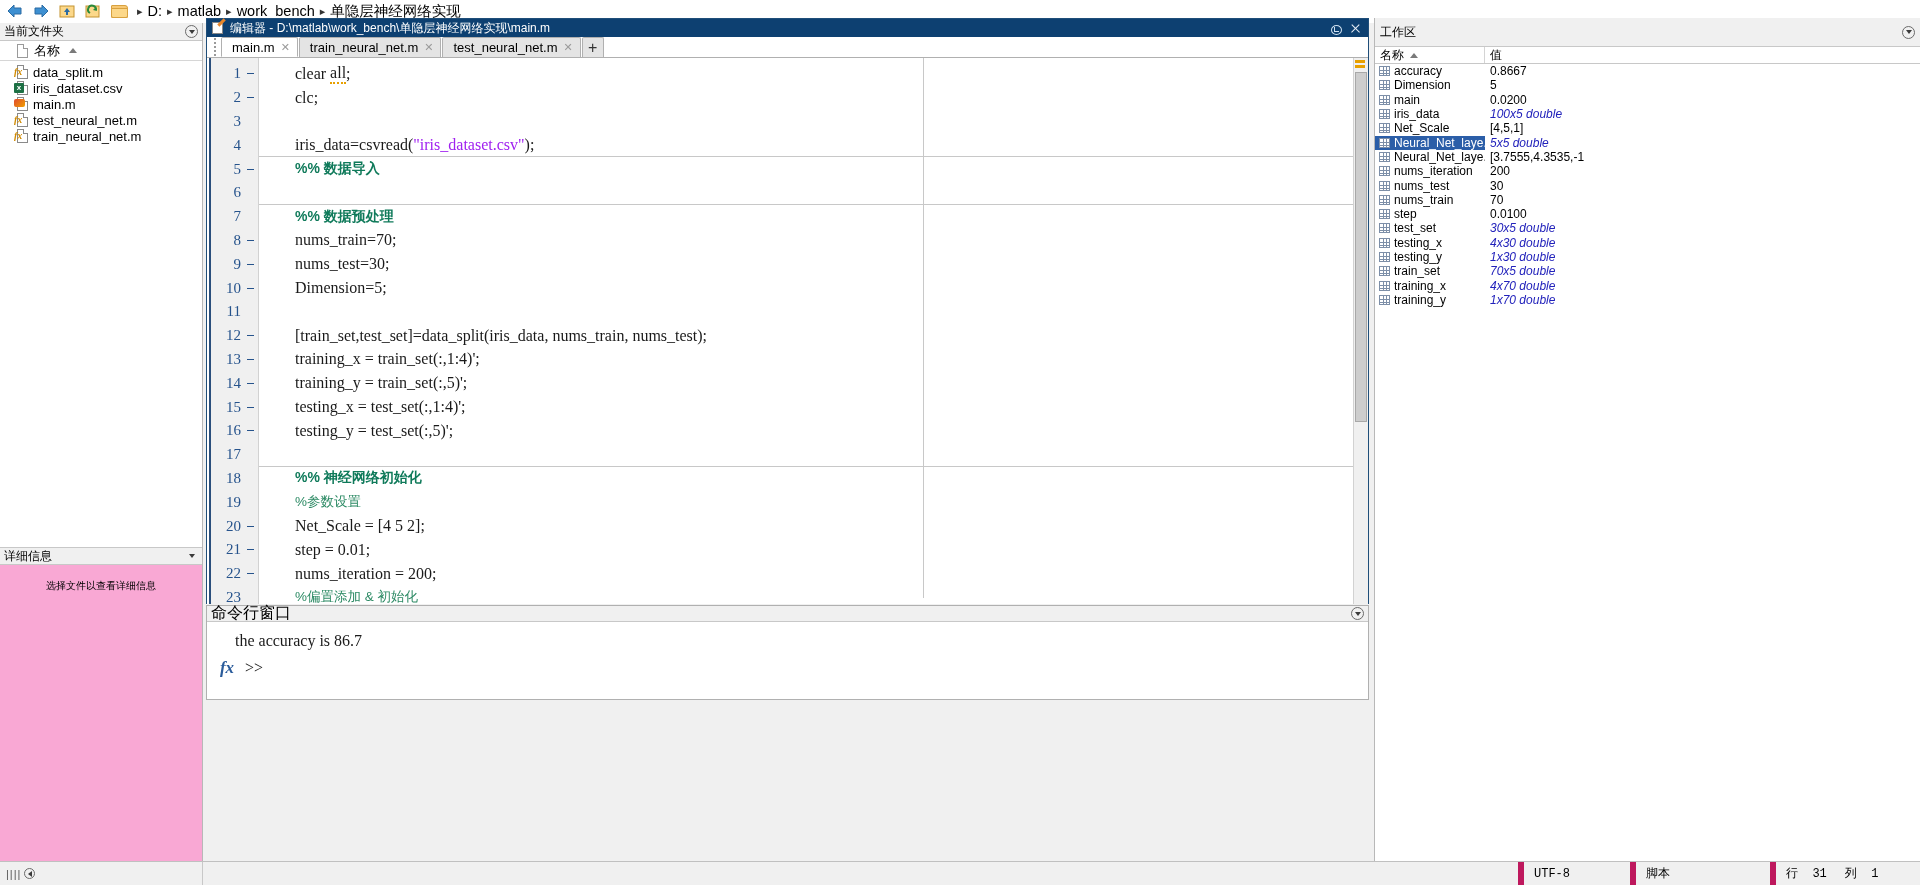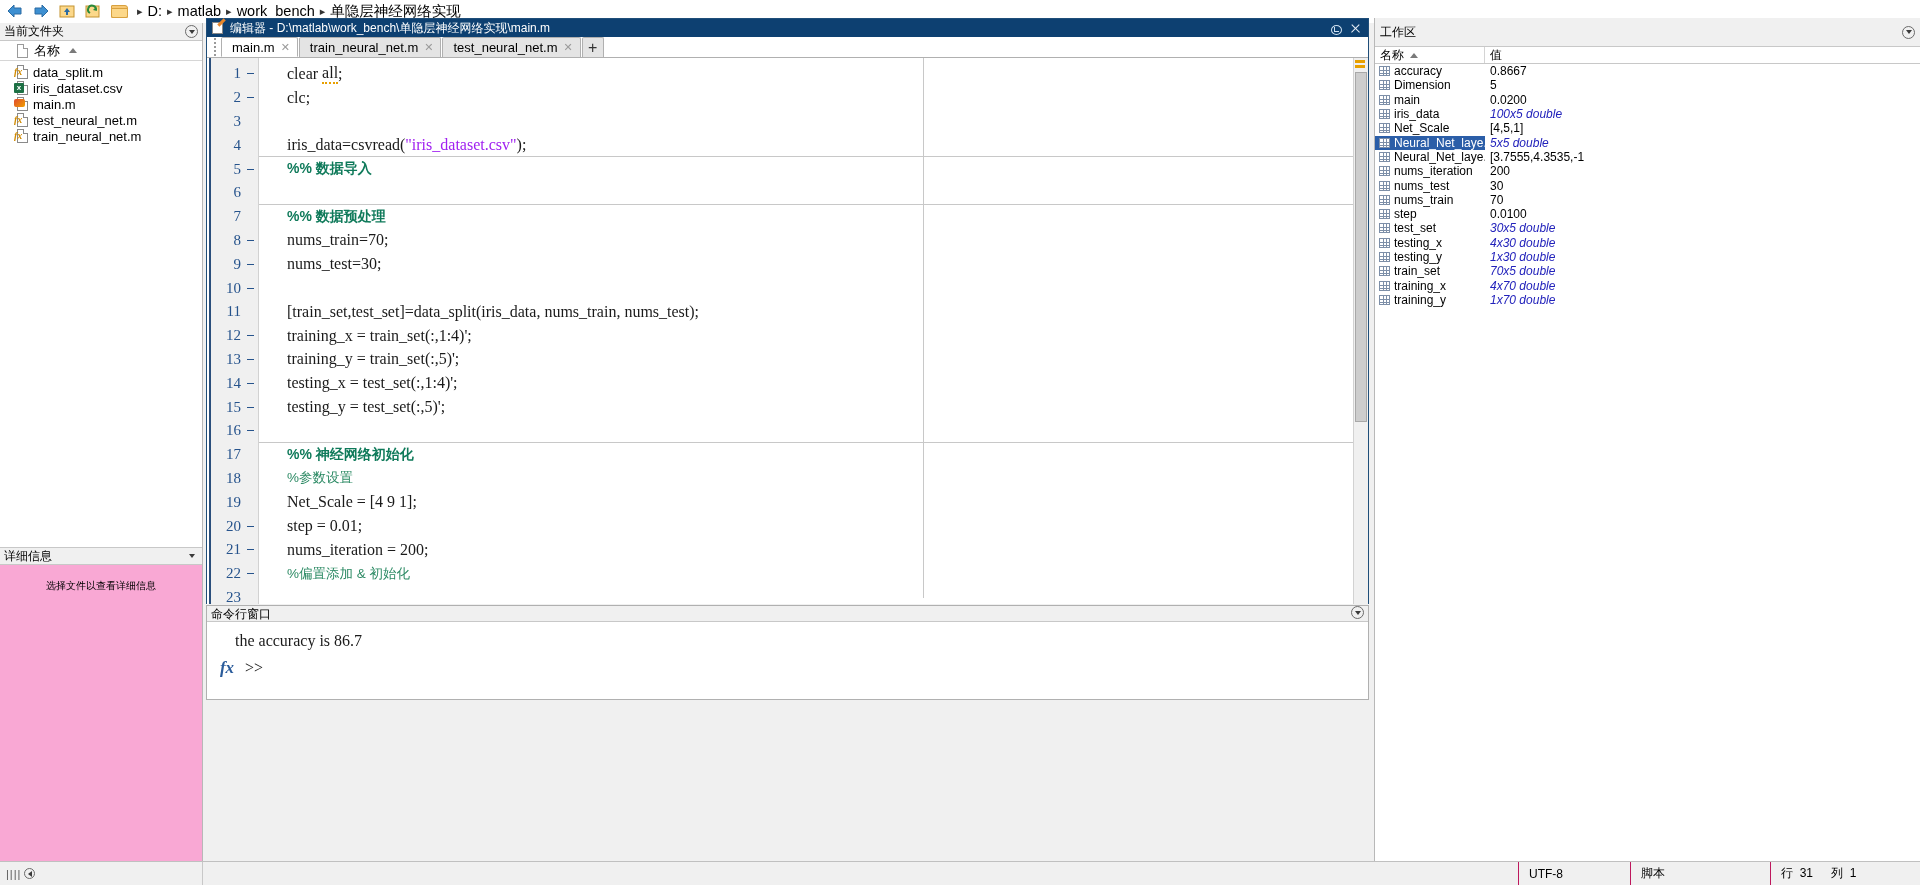--- a/index.html
+++ b/index.html
@@ -109,41 +109,41 @@
 
   .ed-body { position:relative; height:546px; background:#ffffff; display:flex; }
   .ed-leftstrip { width:4px; background:#fff; border-right:2px solid #2a4f7c; flex:none;}
   .gutter { width:48px; background:#f0f0f0; border-right:1px solid #d2d2d2; flex:none; padding-top:4px;}
   .gut-row { height:23.8px; display:flex; align-items:center; justify-content:flex-end; padding-right:4px; gap:6px;
              font-family:"Liberation Serif", serif; font-size:15px; color:#26538c; }
   .gut-row .dash { width:7px; border-top:1.4px solid #26538c; display:inline-block; }
   .gut-row .dash.hidden { border:none; }
 
   .code { flex:1; position:relative; padding-top:4px; overflow:hidden; }
-  .code-row { height:23.8px; display:flex; align-items:center; padding-left:28px;
+  .code-row { height:23.8px; display:flex; align-items:center; padding-left:36px;
               font-family:"Liberation Serif", serif; font-size:16px; color:#1a1a1a; white-space:pre; position:relative;}
   .code-row.sec:before { content:""; position:absolute; left:0; right:0; top:-1px; height:1px; background:#c8c8c8; }
   .tk-str { color:#a020f0; }
   .tk-com { color:#0f7a5a; font-weight:bold; font-family:"Liberation Sans", sans-serif; font-size:14px;}
   .tk-com2 { color:#2c8a64; font-family:"Liberation Sans", sans-serif; font-size:13.5px;}
   .tk-warn { color:#1a1a1a; border-bottom:2px dotted #e8a000; }
 
   .vscroll { position:absolute; right:0; top:0; width:15px; height:546px; background:#f0f0f0; border-left:1px solid #d2d2d2;}
   .vs-thumb { position:absolute; left:1px; top:14px; width:12px; height:350px; background:#cdcdcd; border:1px solid #a8a8a8;}
   .vs-marks { position:absolute; right:1px; top:2px; width:12px; }
   .vs-mark { width:10px; height:3px; background:#e8a000; margin-bottom:2px;}
 
   .cell-divider { position:absolute; top:0; bottom:0; width:1px; background:#c8c8c8; }
 
   
   .cmdwin {
     position:absolute; left:206px; top:605px; width:1163px; height:95px;
     background:#ffffff; border:1px solid #b0b0b0;
   }
-  .cmd-header { height:16px; background:#f0f0f0; border-bottom:1px solid #c8c8c8; display:flex; padding:0 4px; font-size:12px;}
+  .cmd-header { height:16px; background:#f0f0f0; border-bottom:1px solid #c8c8c8; display:flex; align-items:center; padding:0 4px; font-size:16px;}
   .cmd-header .ct{flex:1;}
   .cmd-body { position:relative; padding-left:28px; padding-top:10px; }
   .cmd-out { font-family:"Liberation Serif", serif; font-size:16px; color:#1a1a1a; }
   .cmd-prompt-row { display:flex; align-items:center; gap:6px; margin-top:8px; margin-left:-20px;}
   .fx-icon { font-family:"Liberation Serif", serif; font-style:italic; font-size:17px; color:#2b5c9b; font-weight:bold; width:24px; text-align:center;}
   .cmd-prompt { font-family:"Liberation Serif", serif; font-size:16px; color:#1a1a1a;}
 
   
   .rightpanel {
     position:absolute; left:1374px; top:18px; width:546px; height:843px;
@@ -168,21 +168,21 @@
 
   
   .statusbar {
     position:absolute; left:0; bottom:0; width:1920px; height:24px;
     background:#f0f0f0; border-top:1px solid #c0c0c0;
     display:flex; align-items:center; font-size:12px;
   }
   .sb-left { width:203px; display:flex; align-items:center; padding-left:6px; gap:3px; border-right:1px solid #c8c8c8; height:100%;}
   .sb-dots { letter-spacing:1px; color:#555; font-size:11px;}
   .sb-mid { flex:1; height:100%; }
-  .sb-cell { height:100%; display:flex; align-items:center; padding:4px 10px; border-left:1px solid #be185d; }
+  .sb-cell { height:100%; display:flex; align-items:center; padding:4px 10px; border-left:6px solid #be185d;font-family:Liberation Mono, monospace; }
   .sb-cell.enc { width:112px; }
   .sb-cell.type { width:140px; }
   .sb-cell.pos { width:150px; gap:18px; }
 </style>
 </head>
 <body>
 
 <div class="app">
 
   <div class="addressbar">
@@ -423,30 +423,31 @@
 
       <div class="code-row"><span>clear </span><span class="tk-warn">all</span><span>;</span></div>
           <div class="code-row"><span>clc;</span></div>
           <div class="code-row">&nbsp;</div>
           <div class="code-row"><span>iris_data=csvread(</span><span class="tk-str">"iris_dataset.csv"</span><span>);</span></div>
           <div class="code-row sec"><span class="tk-com">%% 数据导入</span></div>
           <div class="code-row">&nbsp;</div>
           <div class="code-row sec"><span class="tk-com">%% 数据预处理</span></div>
           <div class="code-row"><span>nums_train=70;</span></div>
           <div class="code-row"><span>nums_test=30;</span></div>
+          <div class="code-row"><span>Dimension=5;</span></div>
           <div class="code-row">&nbsp;</div>
           <div class="code-row"><span>[train_set,test_set]=data_split(iris_data, nums_train, nums_test);</span></div>
           <div class="code-row"><span>training_x = train_set(:,1:4)';</span></div>
           <div class="code-row"><span>training_y = train_set(:,5)';</span></div>
           <div class="code-row"><span>testing_x = test_set(:,1:4)';</span></div>
           <div class="code-row"><span>testing_y = test_set(:,5)';</span></div>
           <div class="code-row">&nbsp;</div>
           <div class="code-row sec"><span class="tk-com">%% 神经网络初始化</span></div>
           <div class="code-row"><span class="tk-com2">%参数设置</span></div>
-          <div class="code-row"><span>Net_Scale = [4 9 1];</span></div>
+          <div class="code-row"><span>Net_Scale = [4 5 2];</span></div>
           <div class="code-row"><span>step = 0.01;</span></div>
           <div class="code-row"><span>nums_iteration = 200;</span></div>
           <div class="code-row"><span class="tk-com2">%偏置添加 &amp; 初始化</span></div>
         </div>
       <div class="vscroll">
         <div class="vs-marks">
           <div class="vs-mark"></div>
           <div class="vs-mark"></div>
         </div>
         <div class="vs-thumb"></div>

